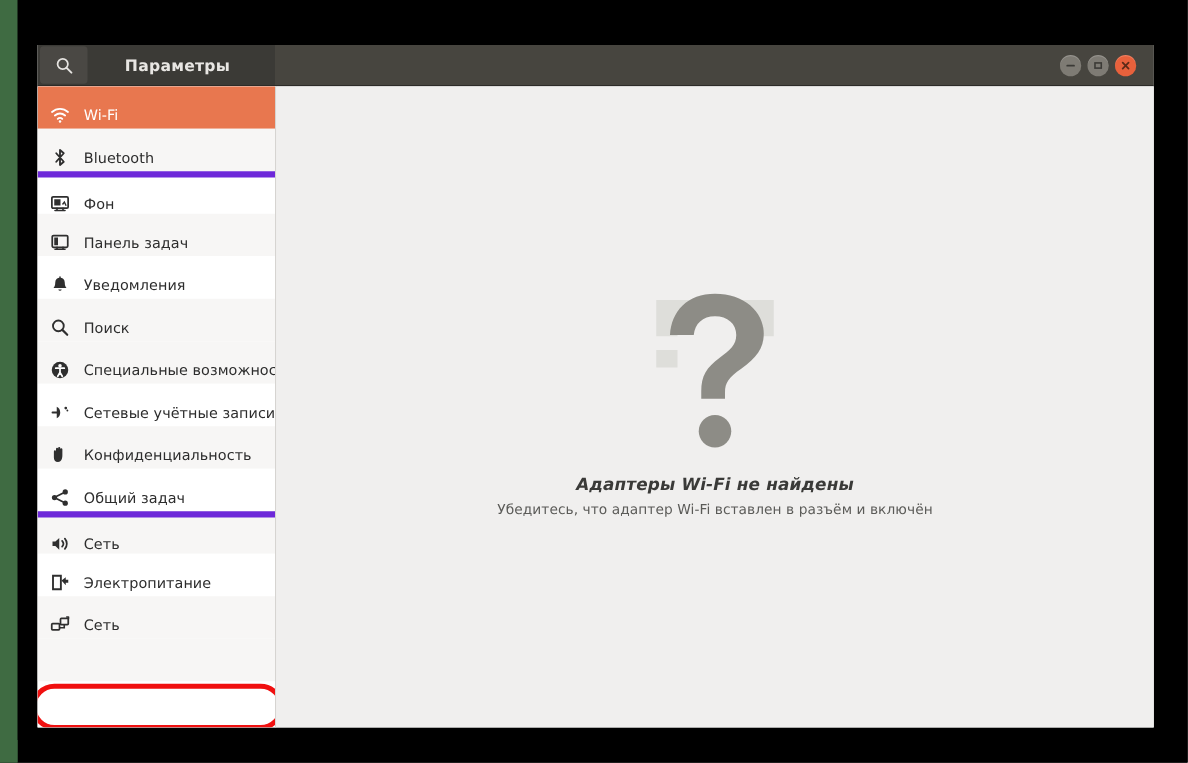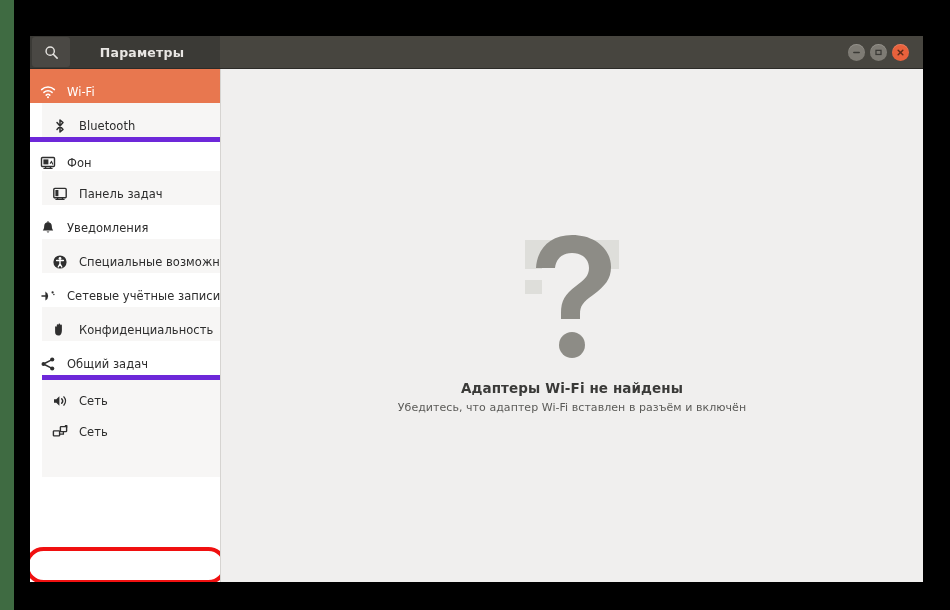--- a/index.html
+++ b/index.html
@@ -125,21 +125,21 @@
   .nav-item {
     height: 34px;
     display: flex;
     align-items: center;
     padding: 12px 10px 0 8px;
     box-sizing: border-box;
     cursor: pointer;
     background: #ffffff;
     position: relative;
   }
-  .nav-item.alt { background: #f7f6f5; margin-left: 12px; }
+  .nav-item.alt { background: #f7f6f5; }
   .nav-item.selected {
     background: #e8774f;
   }
   .nav-item.group-top {
     border-top: 5px solid #6d28d9;
   }
   .nav-icon {
     width: 20px;
     min-width: 20px;
     height: 20px;
@@ -198,20 +198,21 @@
     height: 130px;
     margin: 0 auto 18px auto;
     position: relative;
   }
   #empty-title {
     font-size: 13.5px;
     font-weight: bold;
     color: #3a3a38;
     margin-bottom: 5px;
     letter-spacing: .1px;
+    font-style: italic;
   }
   #empty-subtitle {
     font-size: 11px;
     color: #5b5b58;
     letter-spacing: .05px;
   }
 </style>
 </head>
 <body>
 
@@ -301,20 +302,29 @@
                   <path d="M8 2.2c-2.3 0-3.8 1.6-3.8 3.8 0 2.9-.9 3.8-1.4 4.4h10.4c-.5-.6-1.4-1.5-1.4-4.4 0-2.2-1.5-3.8-3.8-3.8z" fill="currentColor"></path>
                   <path d="M6.6 11.6a1.5 1.5 0 0 0 2.8 0" fill="currentColor"></path>
                   <rect x="7.4" y="1" width="1.2" height="1.8" rx=".6" fill="currentColor"></rect>
                 </svg>
               </span>
               <span class="nav-label">Уведомления</span>
             </div>
             <div class="nav-item alt">
               <span class="nav-icon">
                 <svg width="16" height="16" viewBox="0 0 16 16">
+                  <circle cx="6.7" cy="6.7" r="4.3" fill="none" stroke="currentColor" stroke-width="1.5"></circle>
+                  <line x1="9.9" y1="9.9" x2="13.8" y2="13.8" stroke="currentColor" stroke-width="1.7" stroke-linecap="round"></line>
+                </svg>
+              </span>
+              <span class="nav-label">Поиск</span>
+            </div>
+            <div class="nav-item alt">
+              <span class="nav-icon">
+                <svg width="16" height="16" viewBox="0 0 16 16">
                   <circle cx="8" cy="8" r="6.6" fill="currentColor"></circle>
                   <circle cx="8" cy="4.5" r="1.4" fill="#ffffff"></circle>
                   <path d="M4.6 6.5h6.8M8 6.9v3.2M8 9.9 l-1.8 3.1M8 9.9 l1.8 3.1" stroke="#ffffff" stroke-width="1.4" fill="none" stroke-linecap="round" stroke-linejoin="round"></path>
                 </svg>
               </span>
               <span class="nav-label">Специальные возможности</span>
             </div>
             <div class="nav-item">
               <span class="nav-icon">
                 <svg width="16" height="16" viewBox="0 0 16 16">
@@ -347,20 +357,29 @@
             </div>
             <div class="nav-item alt group-top">
               <span class="nav-icon">
                 <svg width="16" height="16" viewBox="0 0 16 16">
                   <path d="M2 6.2h2.3L7.4 3.3v9.4L4.3 9.8H2z" fill="currentColor"></path>
                   <path d="M9.7 5.7a3.4 3.4 0 0 1 0 4.6" fill="none" stroke="currentColor" stroke-width="1.4" stroke-linecap="round" stroke-linejoin="round"></path>
                   <path d="M11.9 3.9a6.2 6.2 0 0 1 0 8.2" fill="none" stroke="currentColor" stroke-width="1.4" stroke-linecap="round" stroke-linejoin="round"></path>
                 </svg>
               </span>
               <span class="nav-label">Сеть</span>
+            </div>
+            <div class="nav-item">
+              <span class="nav-icon">
+                <svg width="16" height="16" viewBox="0 0 16 16">
+                  <path d="M2.4 2.6h6.3v10.8H2.4z" fill="none" stroke="currentColor" stroke-width="1.5"></path>
+                  <path d="M9.2 6.4 l3.4-2.6v2h2v2.4h-2v2z" fill="currentColor"></path>
+                </svg>
+              </span>
+              <span class="nav-label">Электропитание</span>
             </div>
             <div class="nav-item alt">
               <span class="nav-icon">
                 <svg width="16" height="16" viewBox="0 0 16 16">
                   <rect x="1.4" y="6.9" width="6.2" height="5" rx=".7" fill="none" stroke="currentColor" stroke-width="1.4"></rect>
                   <rect x="8.4" y="2.6" width="6.2" height="5" rx=".7" fill="none" stroke="currentColor" stroke-width="1.4"></rect>
                   <path d="M11.4 7.8v2.4h-4" stroke="currentColor" stroke-width="1.3" fill="none"></path>
                   <path d="M13.4 1.6 h1.4v1.4" stroke="currentColor" stroke-width="1.3" fill="none" stroke-linecap="round" stroke-linejoin="round"></path>
                 </svg>
               </span>

